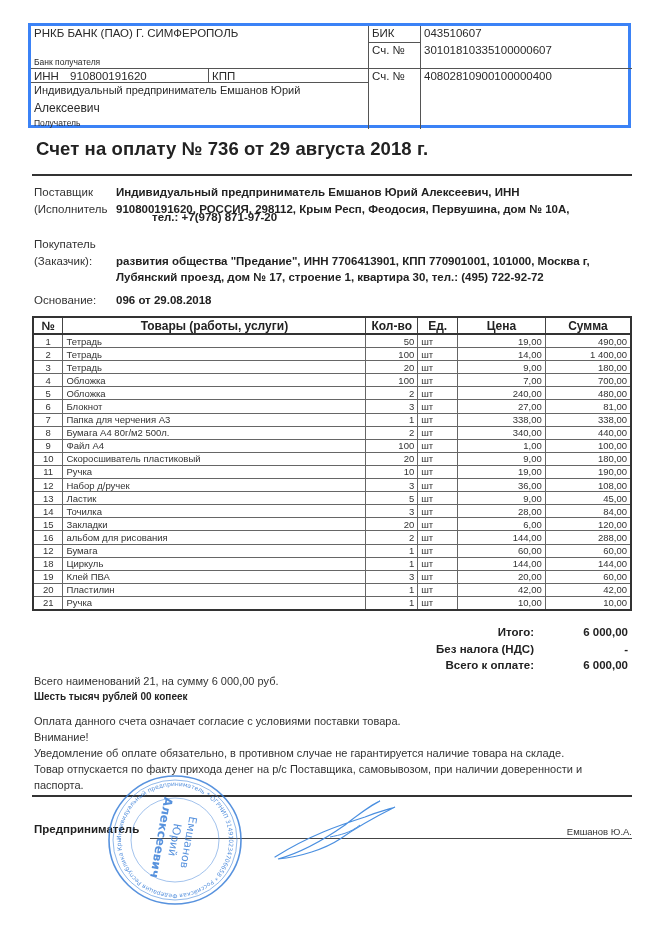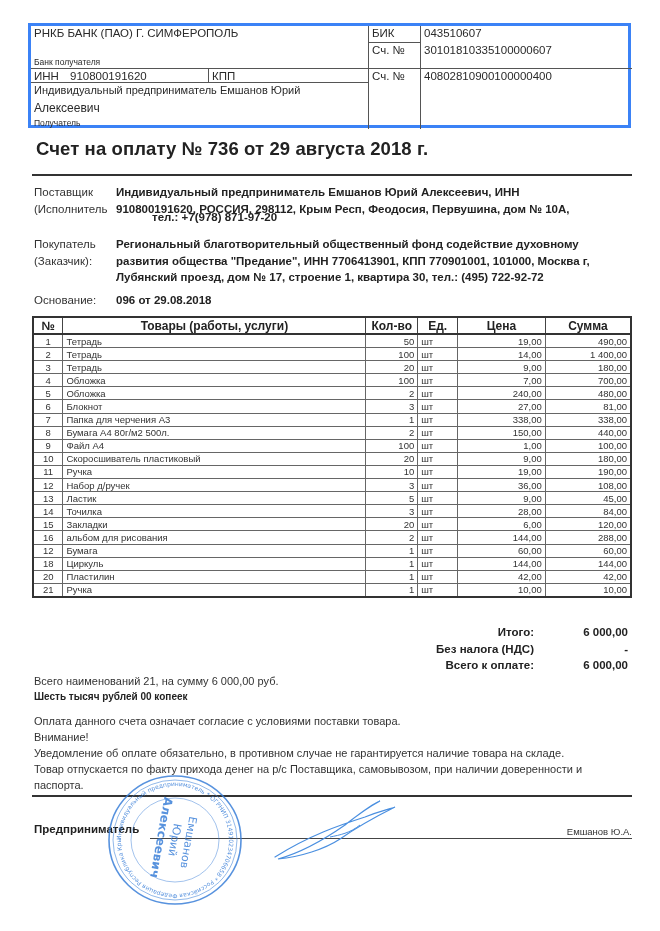--- a/index.html
+++ b/index.html
@@ -87,21 +87,20 @@
   <div class="lbl" style="top:0;">Поставщик</div>
   <div class="lbl" style="top:16.5px;">(Исполнитель</div>
   <div class="val" style="top:0;">Индивидуальный предприниматель Емшанов Юрий Алексеевич, ИНН</div>
   <div class="val" style="top:16.5px;">910800191620, РОССИЯ, 298112, Крым Респ, Феодосия, Первушина, дом № 10А,</div>
   <div class="val" style="top:25px;margin-left:36px;">тел.: +7(978) 871-97-20</div>
 </div>
 
 <div class="party" style="top:236px;height:50px;width:600px;">
   <div class="lbl" style="top:0;">Покупатель</div>
   <div class="lbl" style="top:16.5px;">(Заказчик):</div>
-  <div class="val" style="top:0;">Региональный благотворительный общественный фонд содействие духовному</div>
   <div class="val" style="top:16.5px;">развития общества "Предание", ИНН 7706413901, КПП 770901001, 101000, Москва г,</div>
   <div class="val" style="top:33px;">Лубянский проезд, дом № 17, строение 1, квартира 30, тел.: (495) 722-92-72</div>
 </div>
 
 <div class="party" style="top:292px;height:17px;width:600px;">
   <div class="lbl" style="top:0;">Основание:</div>
   <div class="val" style="top:0;">096 от 29.08.2018</div>
 </div>
 
 <table class="goods">
@@ -178,21 +177,21 @@
         <td class="r">1</td>
         <td>шт</td>
         <td class="r">338,00</td>
         <td class="r">338,00</td>
       </tr>
       <tr>
         <td class="c">8</td>
         <td>Бумага А4 80г/м2 500л.</td>
         <td class="r">2</td>
         <td>шт</td>
-        <td class="r">150,00</td>
+        <td class="r">340,00</td>
         <td class="r">440,00</td>
       </tr>
       <tr>
         <td class="c">9</td>
         <td>Файл А4</td>
         <td class="r">100</td>
         <td>шт</td>
         <td class="r">1,00</td>
         <td class="r">100,00</td>
       </tr>
@@ -260,20 +259,28 @@
         <td class="r">60,00</td>
         <td class="r">60,00</td>
       </tr>
       <tr>
         <td class="c">18</td>
         <td>Циркуль</td>
         <td class="r">1</td>
         <td>шт</td>
         <td class="r">144,00</td>
         <td class="r">144,00</td>
+      </tr>
+      <tr>
+        <td class="c">19</td>
+        <td>Клей ПВА</td>
+        <td class="r">3</td>
+        <td>шт</td>
+        <td class="r">20,00</td>
+        <td class="r">60,00</td>
       </tr>
       <tr>
         <td class="c">20</td>
         <td>Пластилин</td>
         <td class="r">1</td>
         <td>шт</td>
         <td class="r">42,00</td>
         <td class="r">42,00</td>
       </tr>
       <tr>

